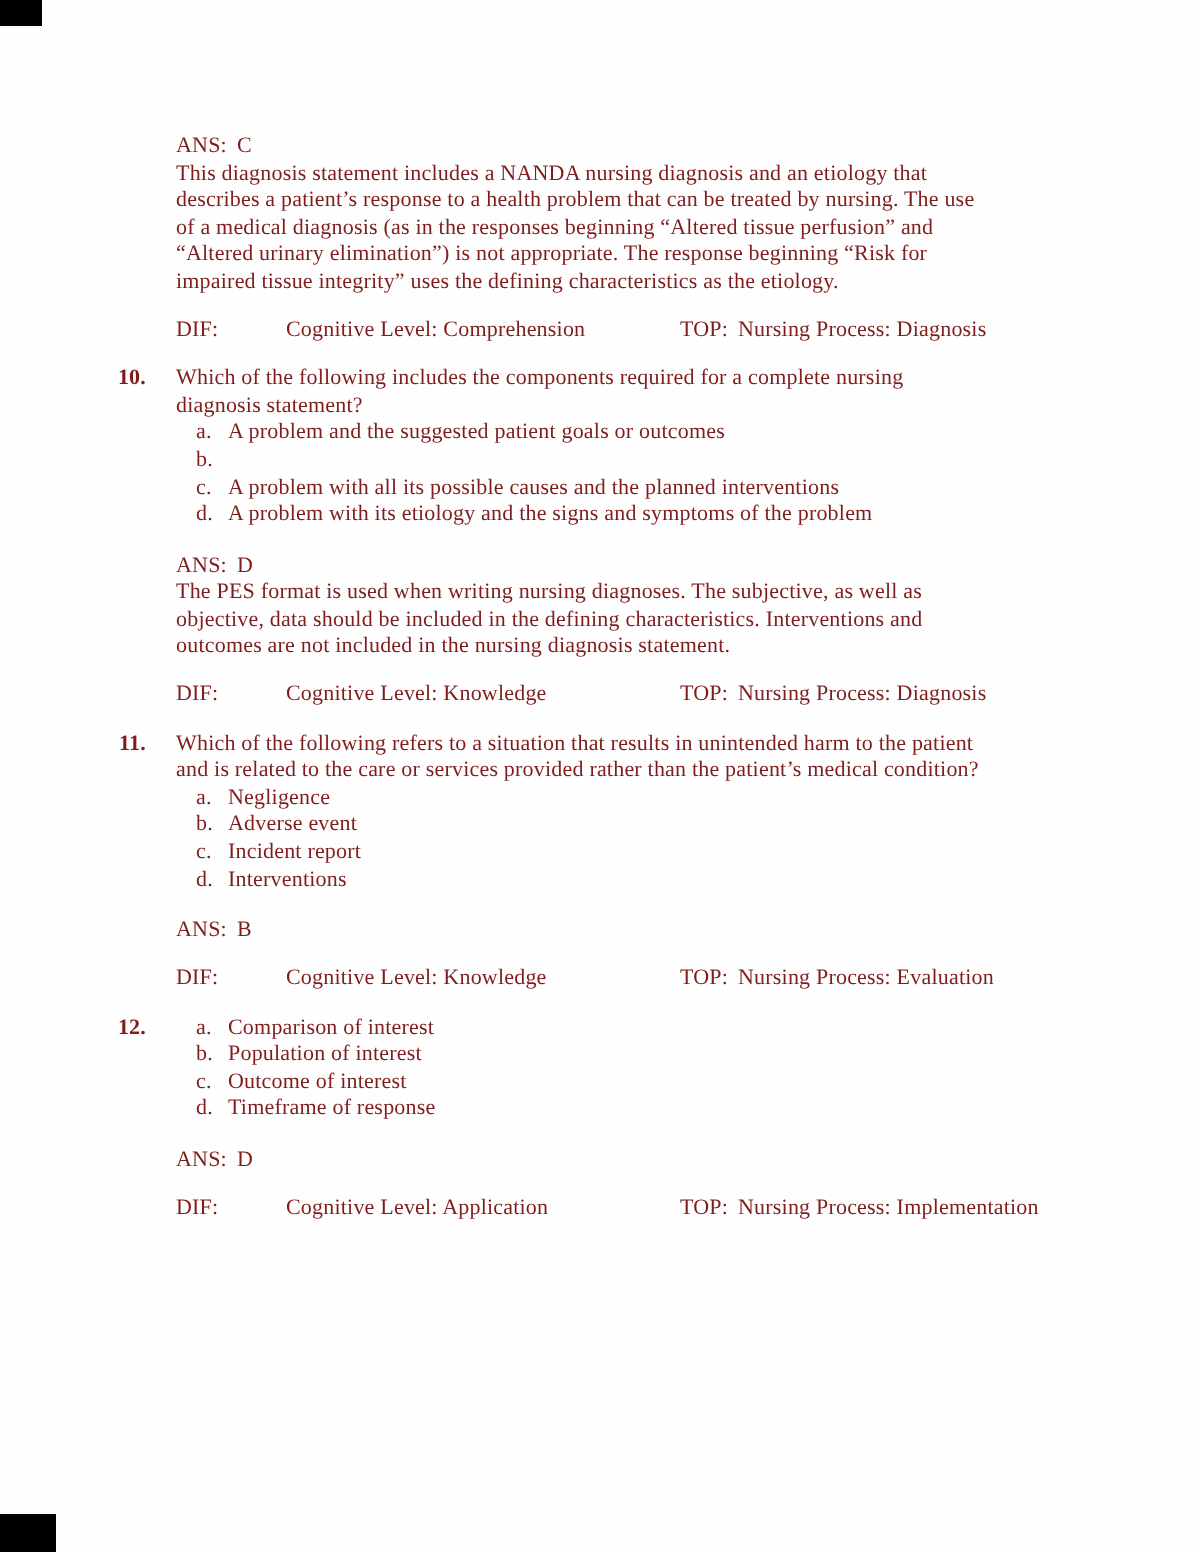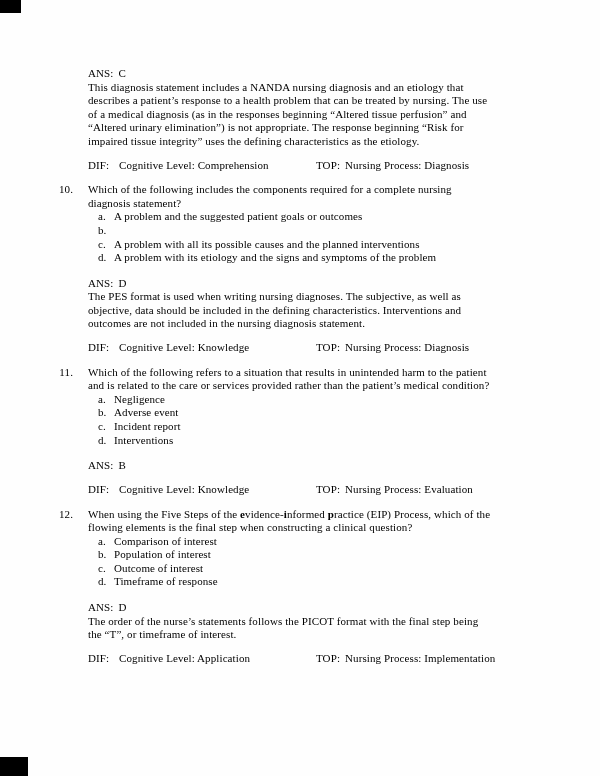--- a/index.html
+++ b/index.html
@@ -6,50 +6,51 @@
   body {
     background: #e8e8e8;
     font-family: "Liberation Serif", "DejaVu Serif", serif;
   }
   .page {
     position: relative;
     width: 600px;
     height: 776px;
     background: #fefefe;
     overflow: hidden;
-    color: #000000;
+    color: #7f1d1d;
   }
   .scan-artifact { position: absolute; background: #000; }
   .scan-artifact.top-left { top: 0; left: 0; width: 21px; height: 13px; }
   .scan-artifact.bottom-left { left: 0; top: 757px; width: 28px; height: 19px; }
   .content {
     position: relative;
     padding: 67px 30px 0 88px;
     width: 472px;
     font-size: 11px;
     line-height: 13.55px;
     letter-spacing: 0.1px;
   }
   .pre { white-space: pre-wrap; }
   .question { position: relative; margin-top: 11px; }
   .q-num {
     position: absolute;
     left: -30px;
     top: 0;
     width: 15px;
     text-align: right;
+    font-weight: bold;
   }
   .options { margin-bottom: 6.5px; }
   .opt { display: flex; margin-left: 10px; }
   .opt-letter { width: 16px; flex: 0 0 16px; }
   .ans-line { margin-top: 12px; }
   .ans-val { margin-left: 5px; }
   .dif-row { display: flex; margin-top: 10.5px; }
   .dif-label { width: 31px; flex: 0 0 31px; }
-  .dif-val { width: 161px; flex: 0 0 161px; }
+  .dif-val { width: 161px; flex: 0 0 161px; margin-left: 24px; }
   .top-label { width: 29px; flex: 0 0 29px; margin-left: 36px; }
   b { font-weight: bold; }
 </style>
 </head>
 <body>
 
 <div class="page">
   <div class="scan-artifact top-left"></div>
   <div class="scan-artifact bottom-left"></div>
 
@@ -129,43 +130,39 @@
       <div class="dif-row">
           <span class="dif-label">DIF:</span>
           <span class="dif-val">Cognitive Level: Knowledge</span>
           <span class="top-label">TOP:</span>
           <span class="top-val">Nursing Process: Evaluation</span>
         </div>
     </div>
 
     <div class="question">
       <span class="q-num">12.</span>
-      <div class="pre"><span>When using the Five Steps of the </span><b>e</b><span>vidence-</span><b>i</b><span>nformed </span><b>p</b><span>ractice (EIP) Process, which of the
-flowing elements is the final step when constructing a clinical question?</span></div>
       <div class="options">
         <div class="opt">
             <span class="opt-letter">a.</span>
             <span>Comparison of interest</span>
           </div>
         <div class="opt">
             <span class="opt-letter">b.</span>
             <span>Population of interest</span>
           </div>
         <div class="opt">
             <span class="opt-letter">c.</span>
             <span>Outcome of interest</span>
           </div>
         <div class="opt">
             <span class="opt-letter">d.</span>
             <span>Timeframe of response</span>
           </div>
       </div>
       <div class="ans-line"><span>ANS:</span><span class="ans-val">D</span></div>
-      <div class="pre">The order of the nurse’s statements follows the PICOT format with the final step being
-the “T”, or timeframe of interest.</div>
       <div class="dif-row">
           <span class="dif-label">DIF:</span>
           <span class="dif-val">Cognitive Level: Application</span>
           <span class="top-label">TOP:</span>
           <span class="top-val">Nursing Process: Implementation</span>
         </div>
     </div>
 
   </div>
 </div>

